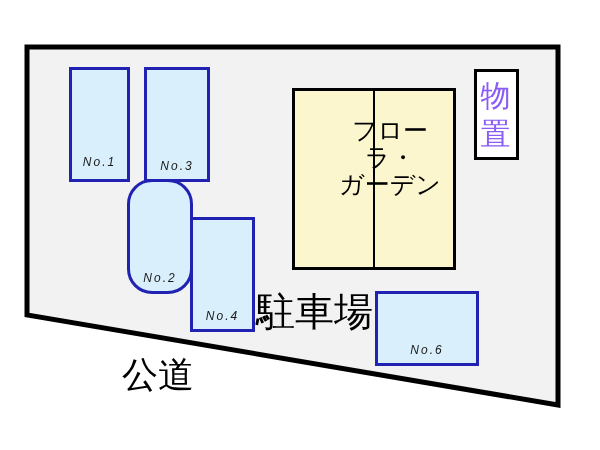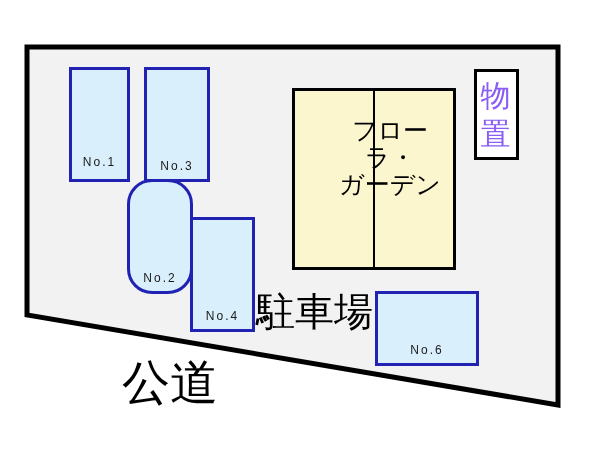--- a/index.html
+++ b/index.html
@@ -18,20 +18,21 @@
   #boundary-svg {
     position: absolute;
     left: 0;
     top: 0;
   }
   .parking-space {
     position: absolute;
     box-sizing: border-box;
     background: #d9effb;
     border: 3px solid #2222b2;
+    font-style: italic;
   }
   .parking-label {
     position: absolute;
     left: 0;
     right: 0;
     bottom: 6px;
     text-align: center;
     font-size: 12px;
     letter-spacing: 2px;
     color: #1a1a1a;
@@ -95,21 +96,21 @@
     left: 256px;
     top: 285px;
     font-size: 39px;
     color: #000000;
     white-space: nowrap;
   }
   #road-label {
     position: absolute;
     left: 122px;
     top: 351px;
-    font-size: 48px;
+    font-size: 36px;
     color: #000000;
     white-space: nowrap;
   }
 </style>
 </head>
 <body>
 
 <div id="canvas">
 
   <svg id="boundary-svg" width="600" height="450" viewBox="0 0 600 450">

